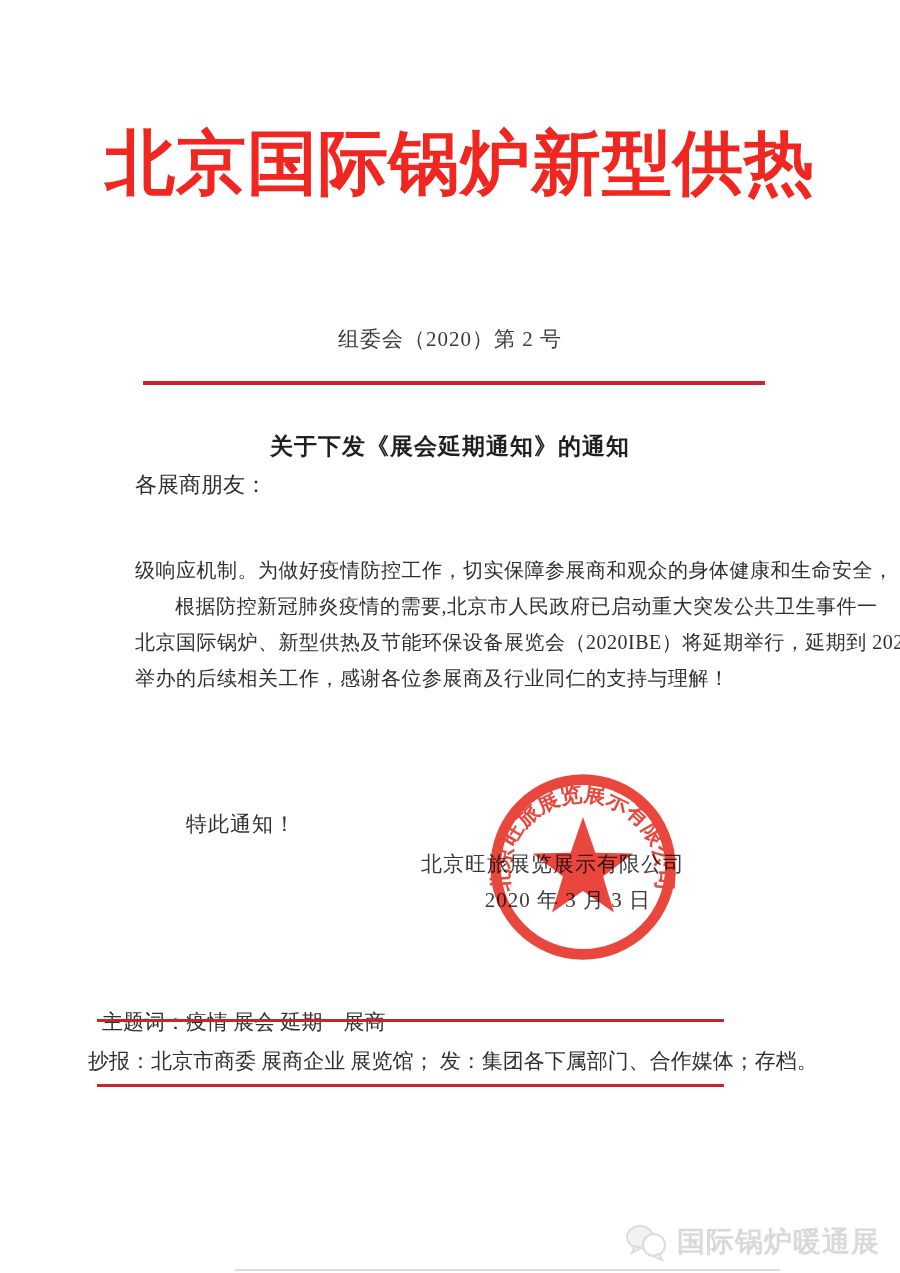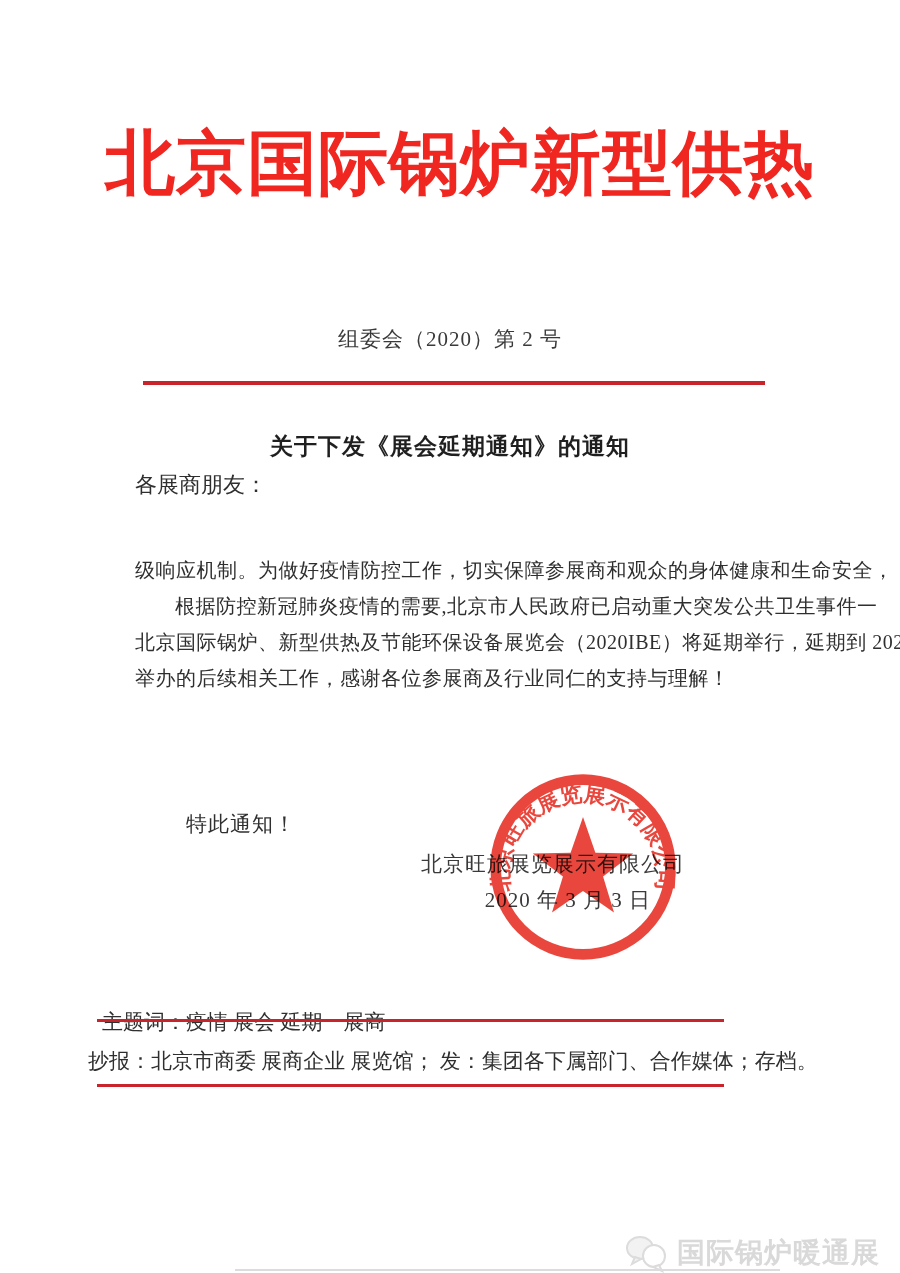--- a/index.html
+++ b/index.html
@@ -95,21 +95,20 @@
   }
 
   .watermark{
     position:absolute;top:1222px;right:20px;
     display:flex;align-items:center;gap:8px;
     color:#d9d9d9;
     font-family:"Liberation Sans","DejaVu Sans",sans-serif;
     font-weight:bold;font-size:28px;
     text-shadow:1px 1px 0 #ffffff;
     letter-spacing:1px;
-    margin-top:11px;
   }
   .wm-icon{width:44px;height:40px;flex:0 0 auto;}
 
   .bottom-faint-line{
     position:absolute;top:1269px;left:235px;width:545px;height:2px;
     background:#dcdcdc;
   }
 </style>
 </head>
 <body>

